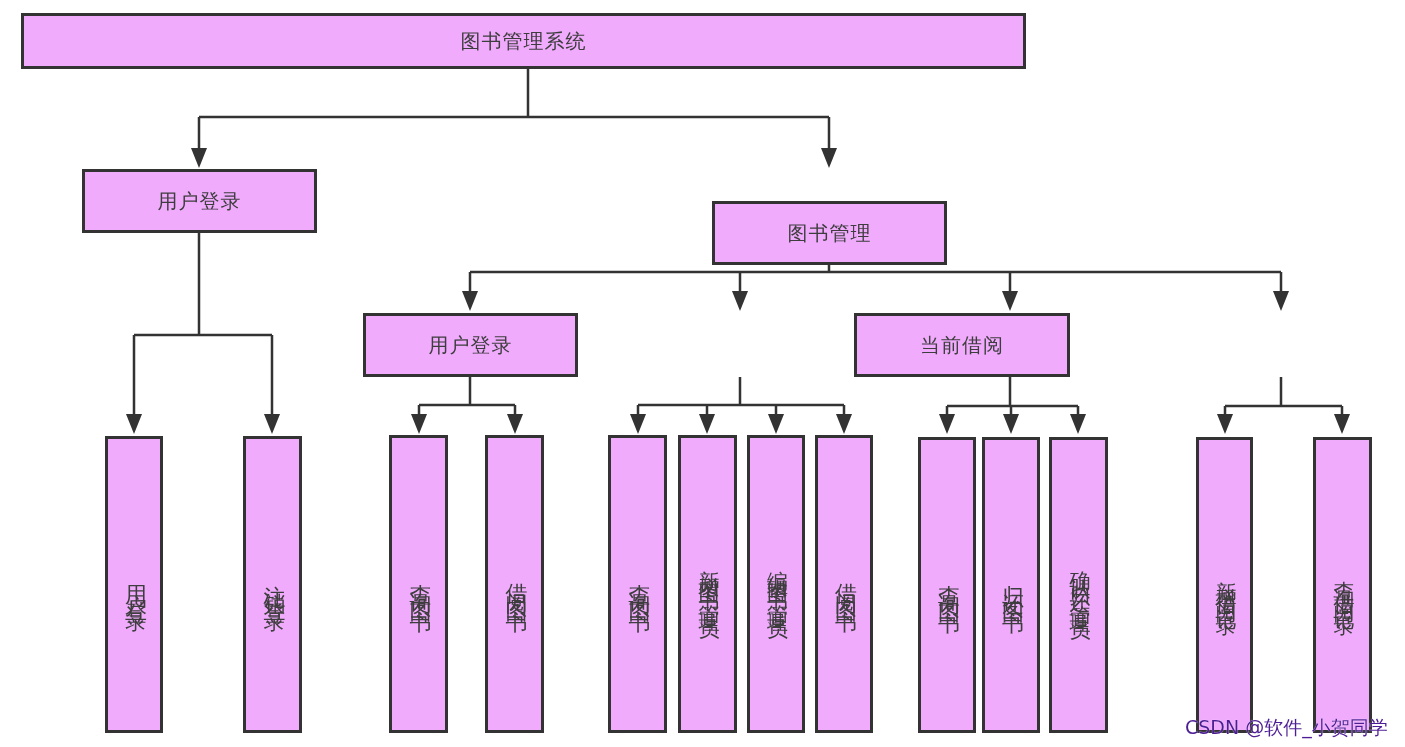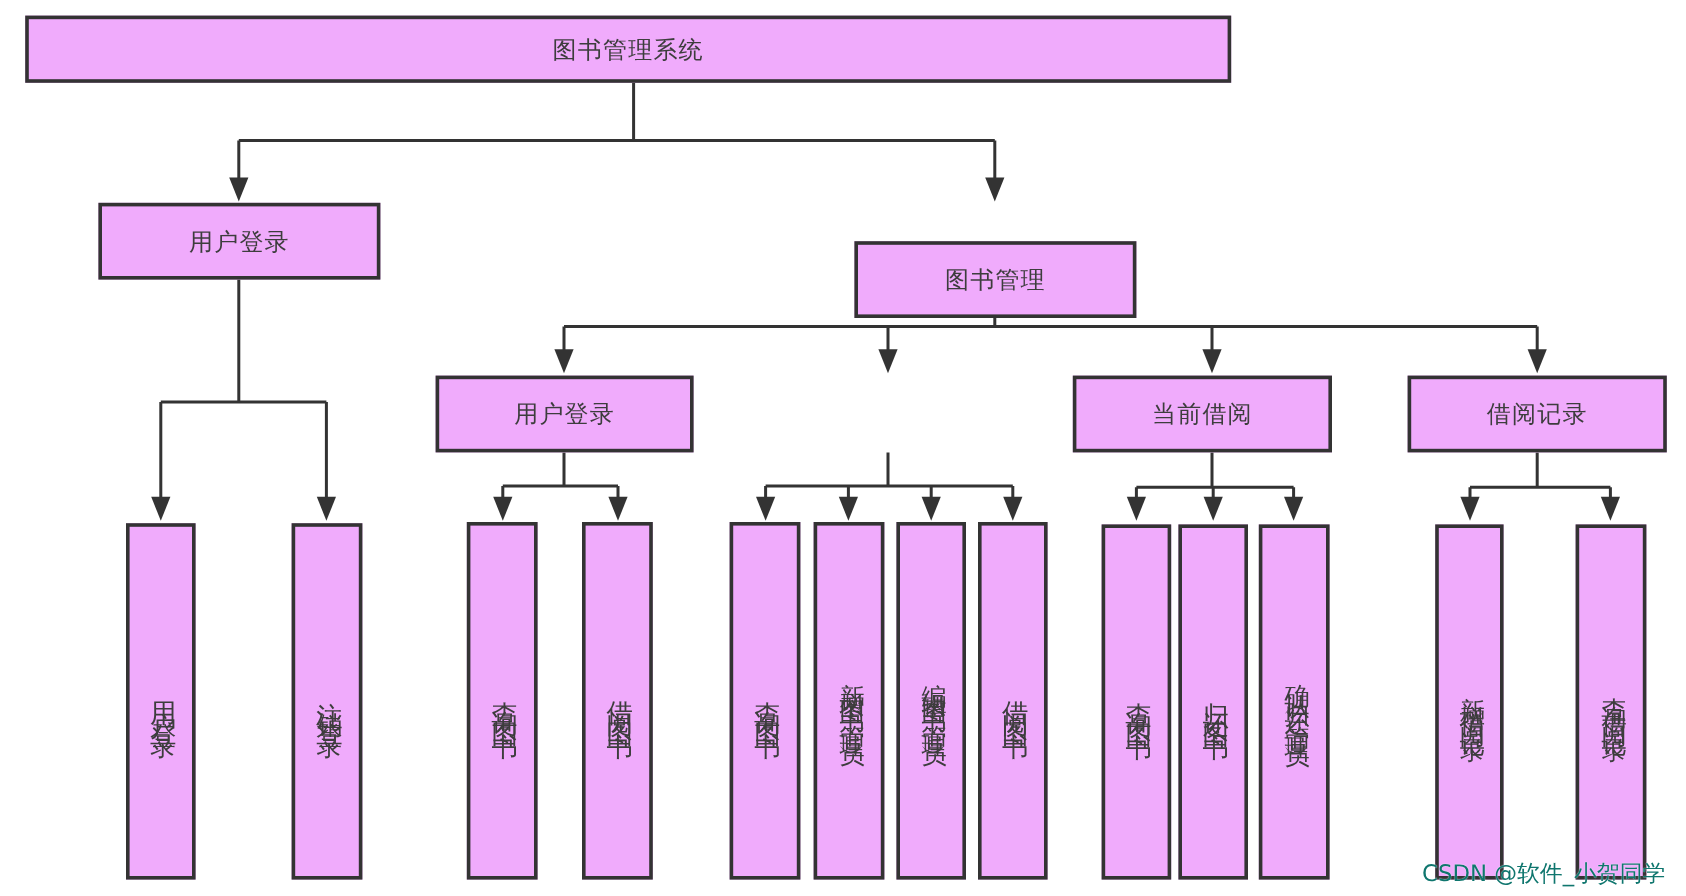--- a/index.html
+++ b/index.html
@@ -29,21 +29,21 @@
     font-size: 22px;
     letter-spacing: 9px;
     line-height: 1;
     color: #3d3d3d;
   }
   .leaf.long span { letter-spacing: 7px; font-size: 21px; }
   .watermark {
     position: absolute;
     left: 1185px; top: 715px; width: 215px;
     font-size: 19px;
-    color: #0f766e;
+    color: #4c1d95;
     white-space: nowrap;
     z-index: 5;
     text-shadow: 0 0 1px #ffffff;
   }
 </style>
 </head>
 <body>
 
 <div class="canvas">
 
@@ -94,25 +94,22 @@
   <div class="node hnode" style="left:82px; top:169px; width:235px; height:64px;">
     <span>用户登录</span>
   </div>
   <div class="node hnode" style="left:712px; top:169px; width:235px; height:64px;margin-top:32px;">
     <span>图书管理</span>
   </div>
 
   <div class="node hnode" style="left:363px; top:313px; width:215px; height:64px;">
     <span>用户登录</span>
   </div>
-  <div class="node hnode" style="left:894px; top:313px; width:216px; height:64px;">
+  <div class="node hnode" style="left:854px; top:313px; width:216px; height:64px;">
     <span>当前借阅</span>
-  </div>
-  <div class="node hnode" style="left:1173px; top:313px; width:216px; height:64px;">
-    <span>借阅记录</span>
   </div>
 
   <div class="node leaf" style="left:105px; top:436px; width:58px; height:297px;">
     <span>用户登录</span>
   </div>
   <div class="node leaf" style="left:243px; top:436px; width:59px; height:297px;">
     <span>注销登录</span>
   </div>
 
   <div class="node leaf" style="left:389px; top:435px; width:59px; height:298px;">

